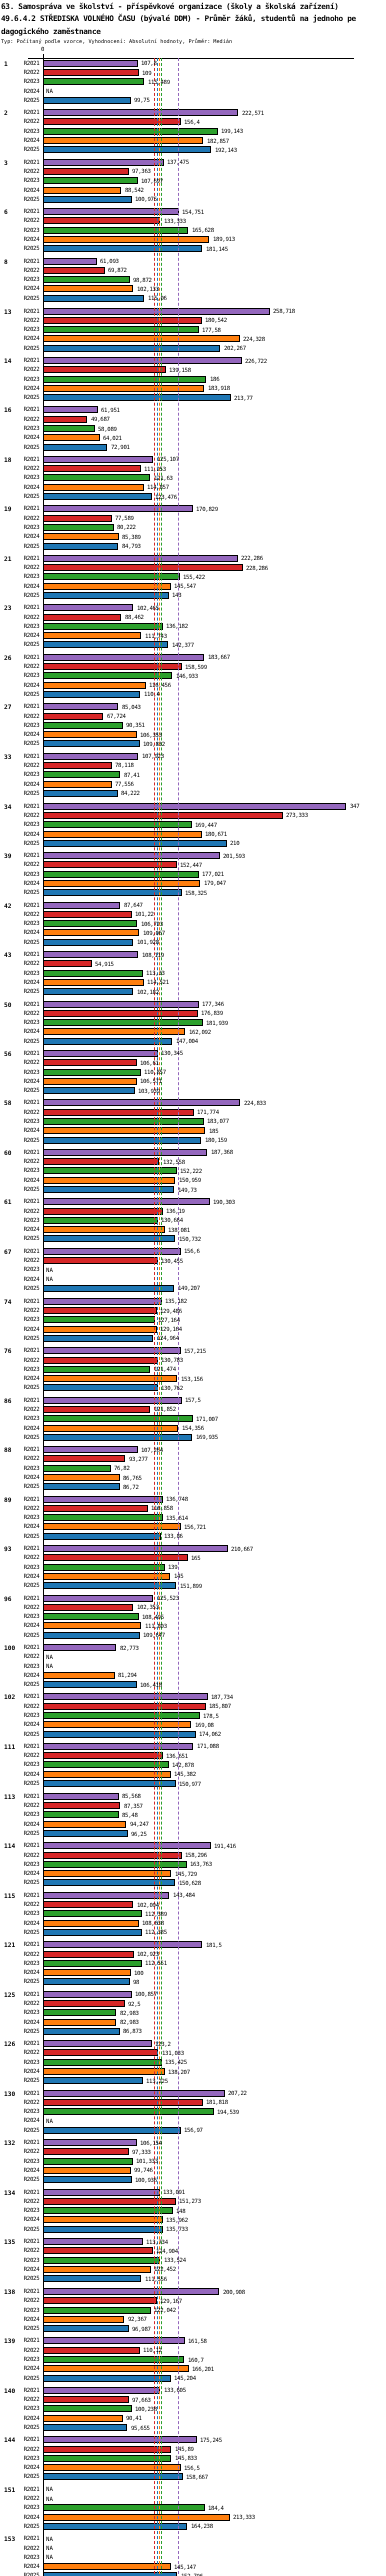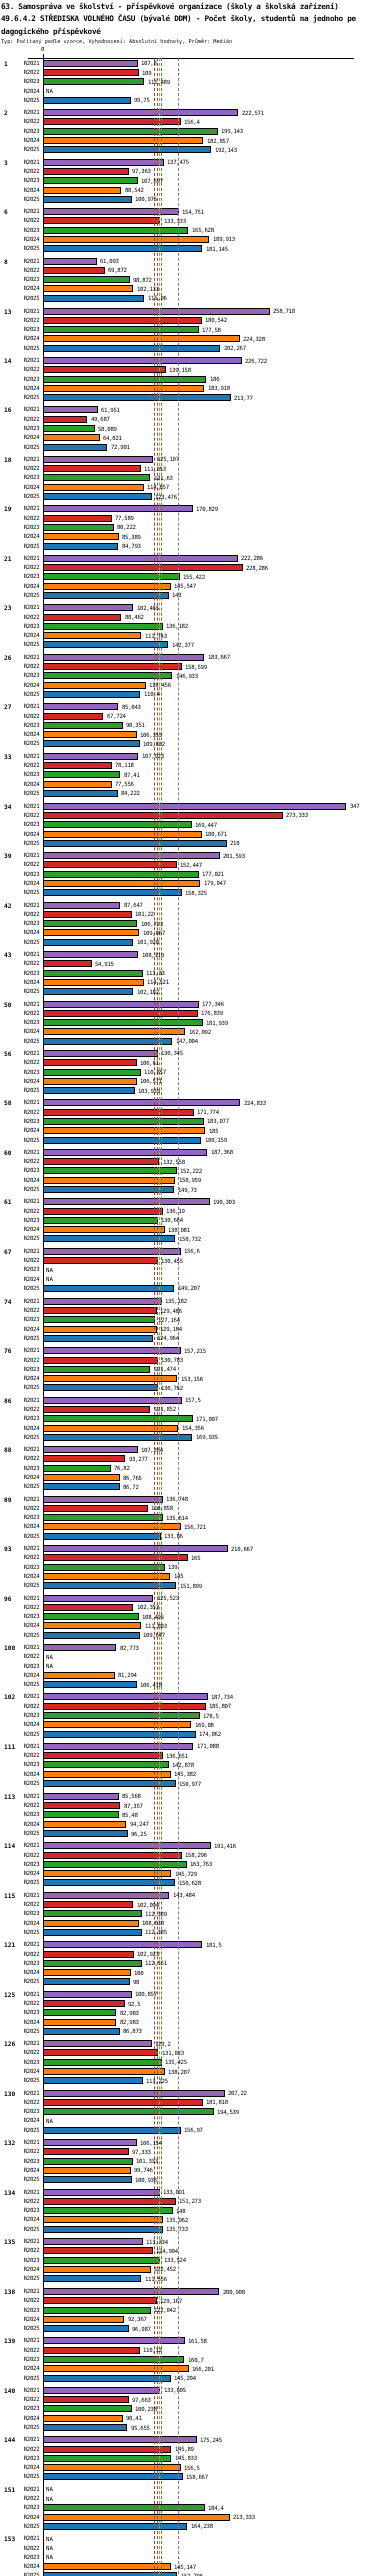--- a/index.html
+++ b/index.html
@@ -18,22 +18,22 @@
   .year-label { position:absolute; left:11.3px; width:28px; font-size:5.7px; line-height:7.2px; text-align:right; letter-spacing:-0.3px; }
   .bar { position:absolute; border:0.5px solid #000; box-sizing:border-box; z-index:2; }
   .value-label { position:absolute; font-size:5.7px; line-height:6.2px; z-index:6; letter-spacing:-0.3px; white-space:pre; }
   .na-label { position:absolute; font-size:5.7px; line-height:6.2px; z-index:6; }
 </style>
 </head>
 <body>
 
 <div id="canvas">
   <div class="title-line" style="top:2.1px">63. Samospráva ve školství - příspěvkové organizace (školy a školská zařízení)</div>
-  <div class="title-line" style="top:14.4px">49.6.4.2 STŘEDISKA VOLNÉHO ČASU (bývalé DDM) - Počet školy, studentů na jednoho pe</div>
-  <div class="title-line" style="top:27px">dagogického příspěvkové</div>
+  <div class="title-line" style="top:14.4px">49.6.4.2 STŘEDISKA VOLNÉHO ČASU (bývalé DDM) - Průměr žáků, studentů na jednoho pe</div>
+  <div class="title-line" style="top:27px">dagogického zaměstnance</div>
   <div class="subtitle" style="top:38px">Typ: Počítaný podle vzorce, Vyhodnocení: Absolutní hodnoty, Průměr: Medián</div>
 
   <div class="zero-label" style="left:41px; top:46px">0</div>
   <div class="axis-v" style="left:43px; top:54px; height:4.6px"></div>
   <div class="axis-h" style="left:28px; top:58px; width:326px"></div>
   <div class="axis-v" style="left:43px; top:58px; height:2521px"></div>
 
   <div id="plot">
       <div class="median-line" style="left: 178px; top: 58px; height: 2521px; border-left-color: rgb(148, 103, 189);"></div>
       <div class="median-line" style="left: 154px; top: 58px; height: 2521px; border-left-color: rgb(214, 39, 40);"></div>

